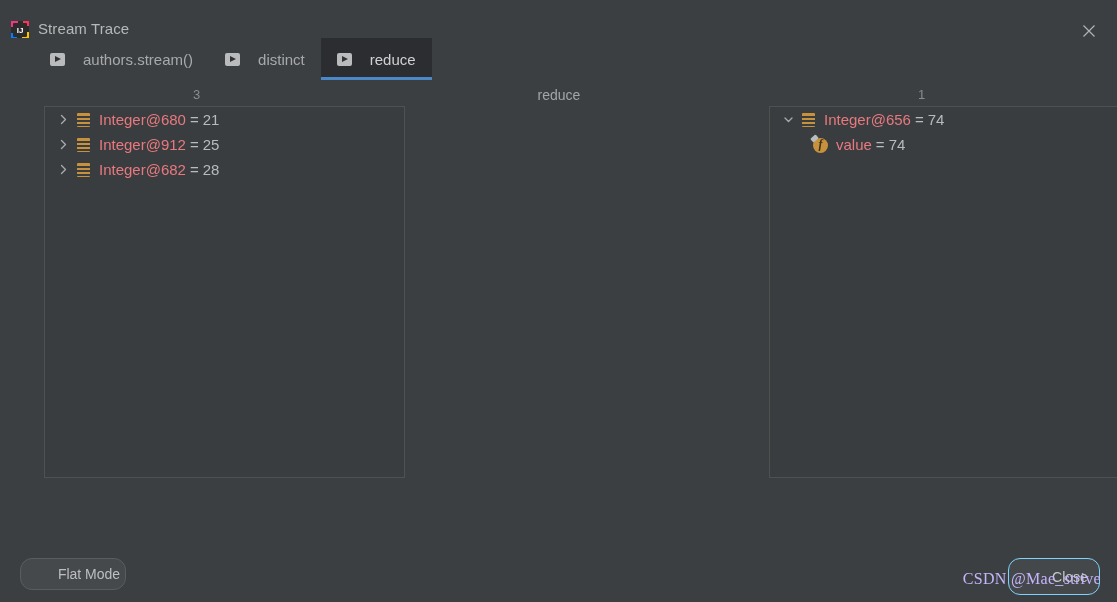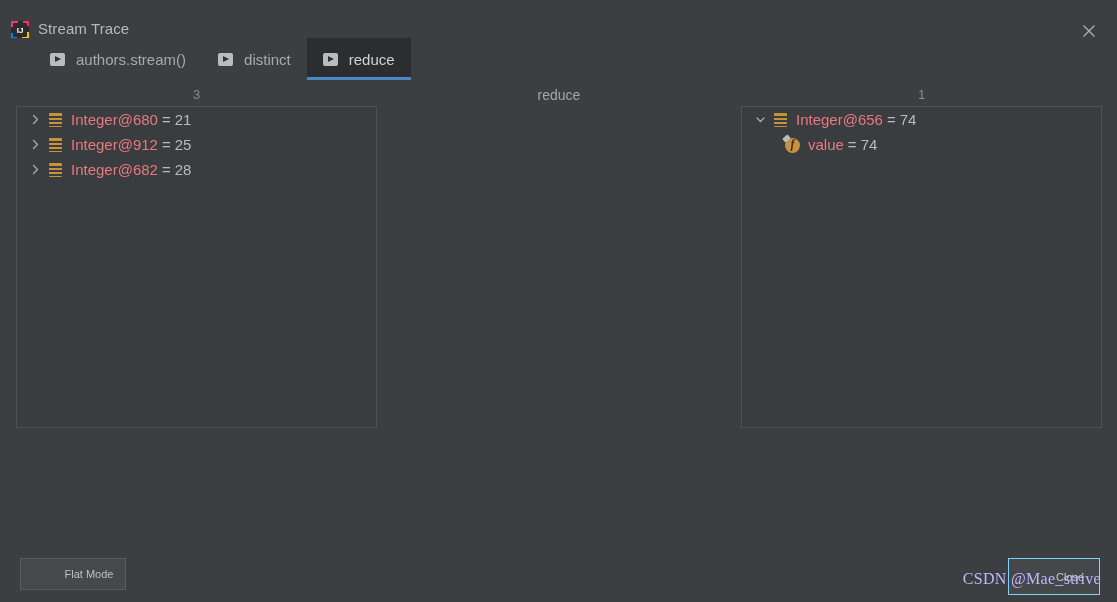--- a/index.html
+++ b/index.html
@@ -60,21 +60,21 @@
   .tabs-inner {
     position: absolute;
     left: 34px; top: 0;
     height: 42px;
     display: flex;
     align-items: stretch;
   }
   .tab {
     display: flex;
     align-items: center;
-    gap: 11px;
+    gap: 18px;
     padding: 0 16px;
     height: 42px;
     cursor: default;
     position: relative;
     background: transparent;
   }
   .tab.selected {
     background: #2b2d30;
   }
   .tab.selected::after {
@@ -121,24 +121,25 @@
     white-space: nowrap;
   }
   .col-head.left   { left: 16px;  width: 361px; }
   .col-head.center { left: 377px; width: 364px; font-size: 14px; color: #a3a5a7; }
   .col-head.right  { left: 741px; width: 361px; }
 
   
   .panel {
     position: absolute;
     top: 106px;
-    height: 322px;
+    height: 372px;
     background: #3a3d3f;
     border: 1px solid #4e5052;
     overflow: hidden;
+    margin-left: 28px;
   }
   .panel.left  { left: 16px;  width: 361px; }
   .panel.right { left: 741px; width: 361px; }
 
   .tree-row {
     display: flex;
     align-items: center;
     height: 25px;
     padding-left: 8px;
     white-space: nowrap;
@@ -222,22 +223,22 @@
     margin: 0 4px;
   }
   .node-value {
     font-size: 15px;
     color: #b8bbbd;
   }
 
   
   .btn {
     position: absolute;
-    border-radius: 0;
-    font-size: 11px;
+    border-radius: 12px;
+    font-size: 14px;
     color: #bcbec0;
     display: flex;
     align-items: center;
     justify-content: center;
     cursor: default;
     white-space: nowrap;
     padding-left: 32px;
   }
   .btn-flat {
     left: 20px; top: 558px;

